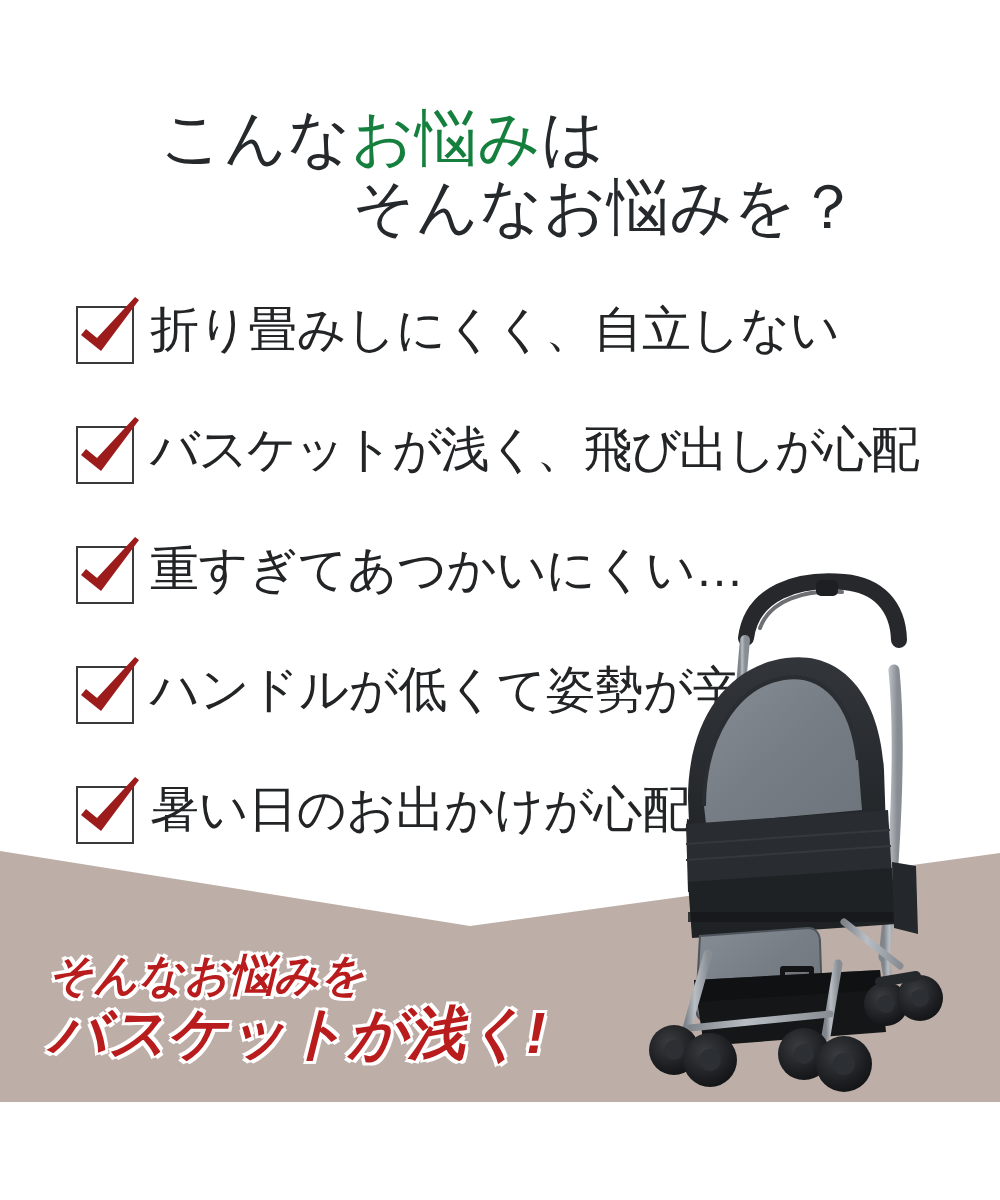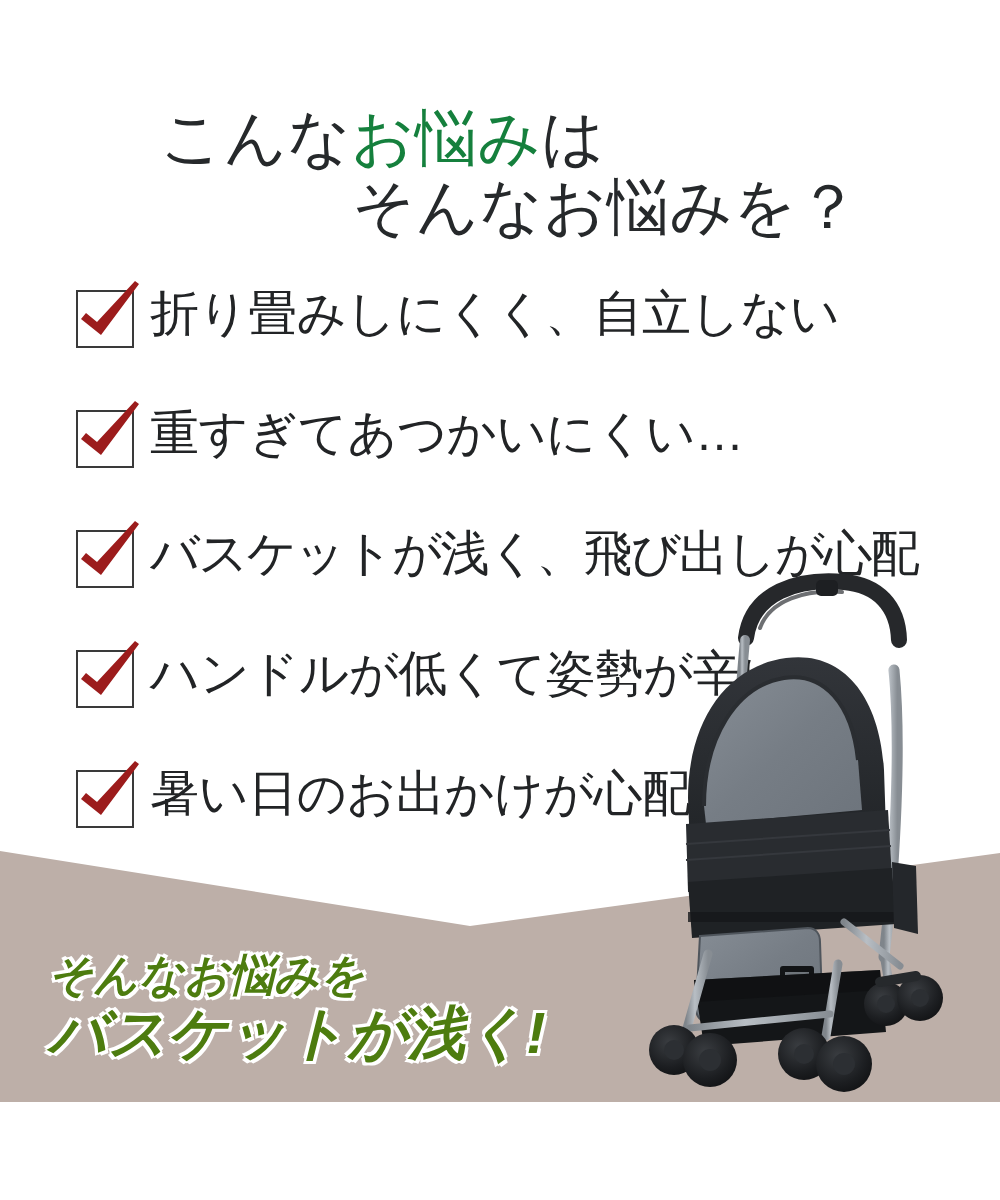--- a/index.html
+++ b/index.html
@@ -50,21 +50,21 @@
     white-space: nowrap;
   }
   .headline-line-1 { padding-left: 160px; }
   .headline-line-2 { padding-left: 352px; }
   .hl-accent { color: #15803d; }
 
   
   .checklist {
     position: absolute;
     left: 0;
-    top: 284px;
+    top: 300px;
     width: 964px;
     z-index: 6;
   }
   .check-row {
     position: relative;
     height: 120px;
     display: flex;
     align-items: flex-start;
     padding-left: 76px;
   }
@@ -101,21 +101,21 @@
     letter-spacing: -0.01em;
   }
   .check-label.narrow { letter-spacing: -0.035em; }
 
   
   .callout {
     position: absolute;
     left: 48px;
     top: 952px;
     z-index: 10;
-    color: #4d7c0f;
+    color: #b91c1c;
     font-family: "Liberation Sans", "DejaVu Sans", sans-serif;
     font-style: italic;
     font-weight: bold;
     text-shadow:
       2px 0 0 #fff, -2px 0 0 #fff, 0 2px 0 #fff, 0 -2px 0 #fff,
       2px 2px 0 #fff, -2px 2px 0 #fff, 2px -2px 0 #fff, -2px -2px 0 #fff,
       3px 3px 0 #fff, -3px 3px 0 #fff, 3px -3px 0 #fff, -3px -3px 0 #fff;
   }
   .callout-top {
     font-size: 44px;
@@ -254,31 +254,31 @@
       <div class="check-label">折り畳みしにくく、自立しない</div>
     </div>
 
     <div class="check-row">
       <div class="checkbox">
         <div class="box"></div>
         <svg viewBox="0 0 80 76" xmlns="http://www.w3.org/2000/svg">
           <path d="M8 42 L13 36 L24 45 L62 4 L66 7 L28 58 Z" fill="#9c1c1c"></path>
         </svg>
       </div>
+      <div class="check-label narrow">バスケットが浅く、飛び出しが心配</div>
+    </div>
+
+    <div class="check-row">
+      <div class="checkbox">
+        <div class="box"></div>
+        <svg viewBox="0 0 80 76" xmlns="http://www.w3.org/2000/svg">
+          <path d="M8 42 L13 36 L24 45 L62 4 L66 7 L28 58 Z" fill="#9c1c1c"></path>
+        </svg>
+      </div>
       <div class="check-label">重すぎてあつかいにくい…</div>
-    </div>
-
-    <div class="check-row">
-      <div class="checkbox">
-        <div class="box"></div>
-        <svg viewBox="0 0 80 76" xmlns="http://www.w3.org/2000/svg">
-          <path d="M8 42 L13 36 L24 45 L62 4 L66 7 L28 58 Z" fill="#9c1c1c"></path>
-        </svg>
-      </div>
-      <div class="check-label narrow">バスケットが浅く、飛び出しが心配</div>
     </div>
 
     <div class="check-row">
       <div class="checkbox">
         <div class="box"></div>
         <svg viewBox="0 0 80 76" xmlns="http://www.w3.org/2000/svg">
           <path d="M8 42 L13 36 L24 45 L62 4 L66 7 L28 58 Z" fill="#9c1c1c"></path>
         </svg>
       </div>
       <div class="check-label">ハンドルが低くて姿勢が辛い</div>

